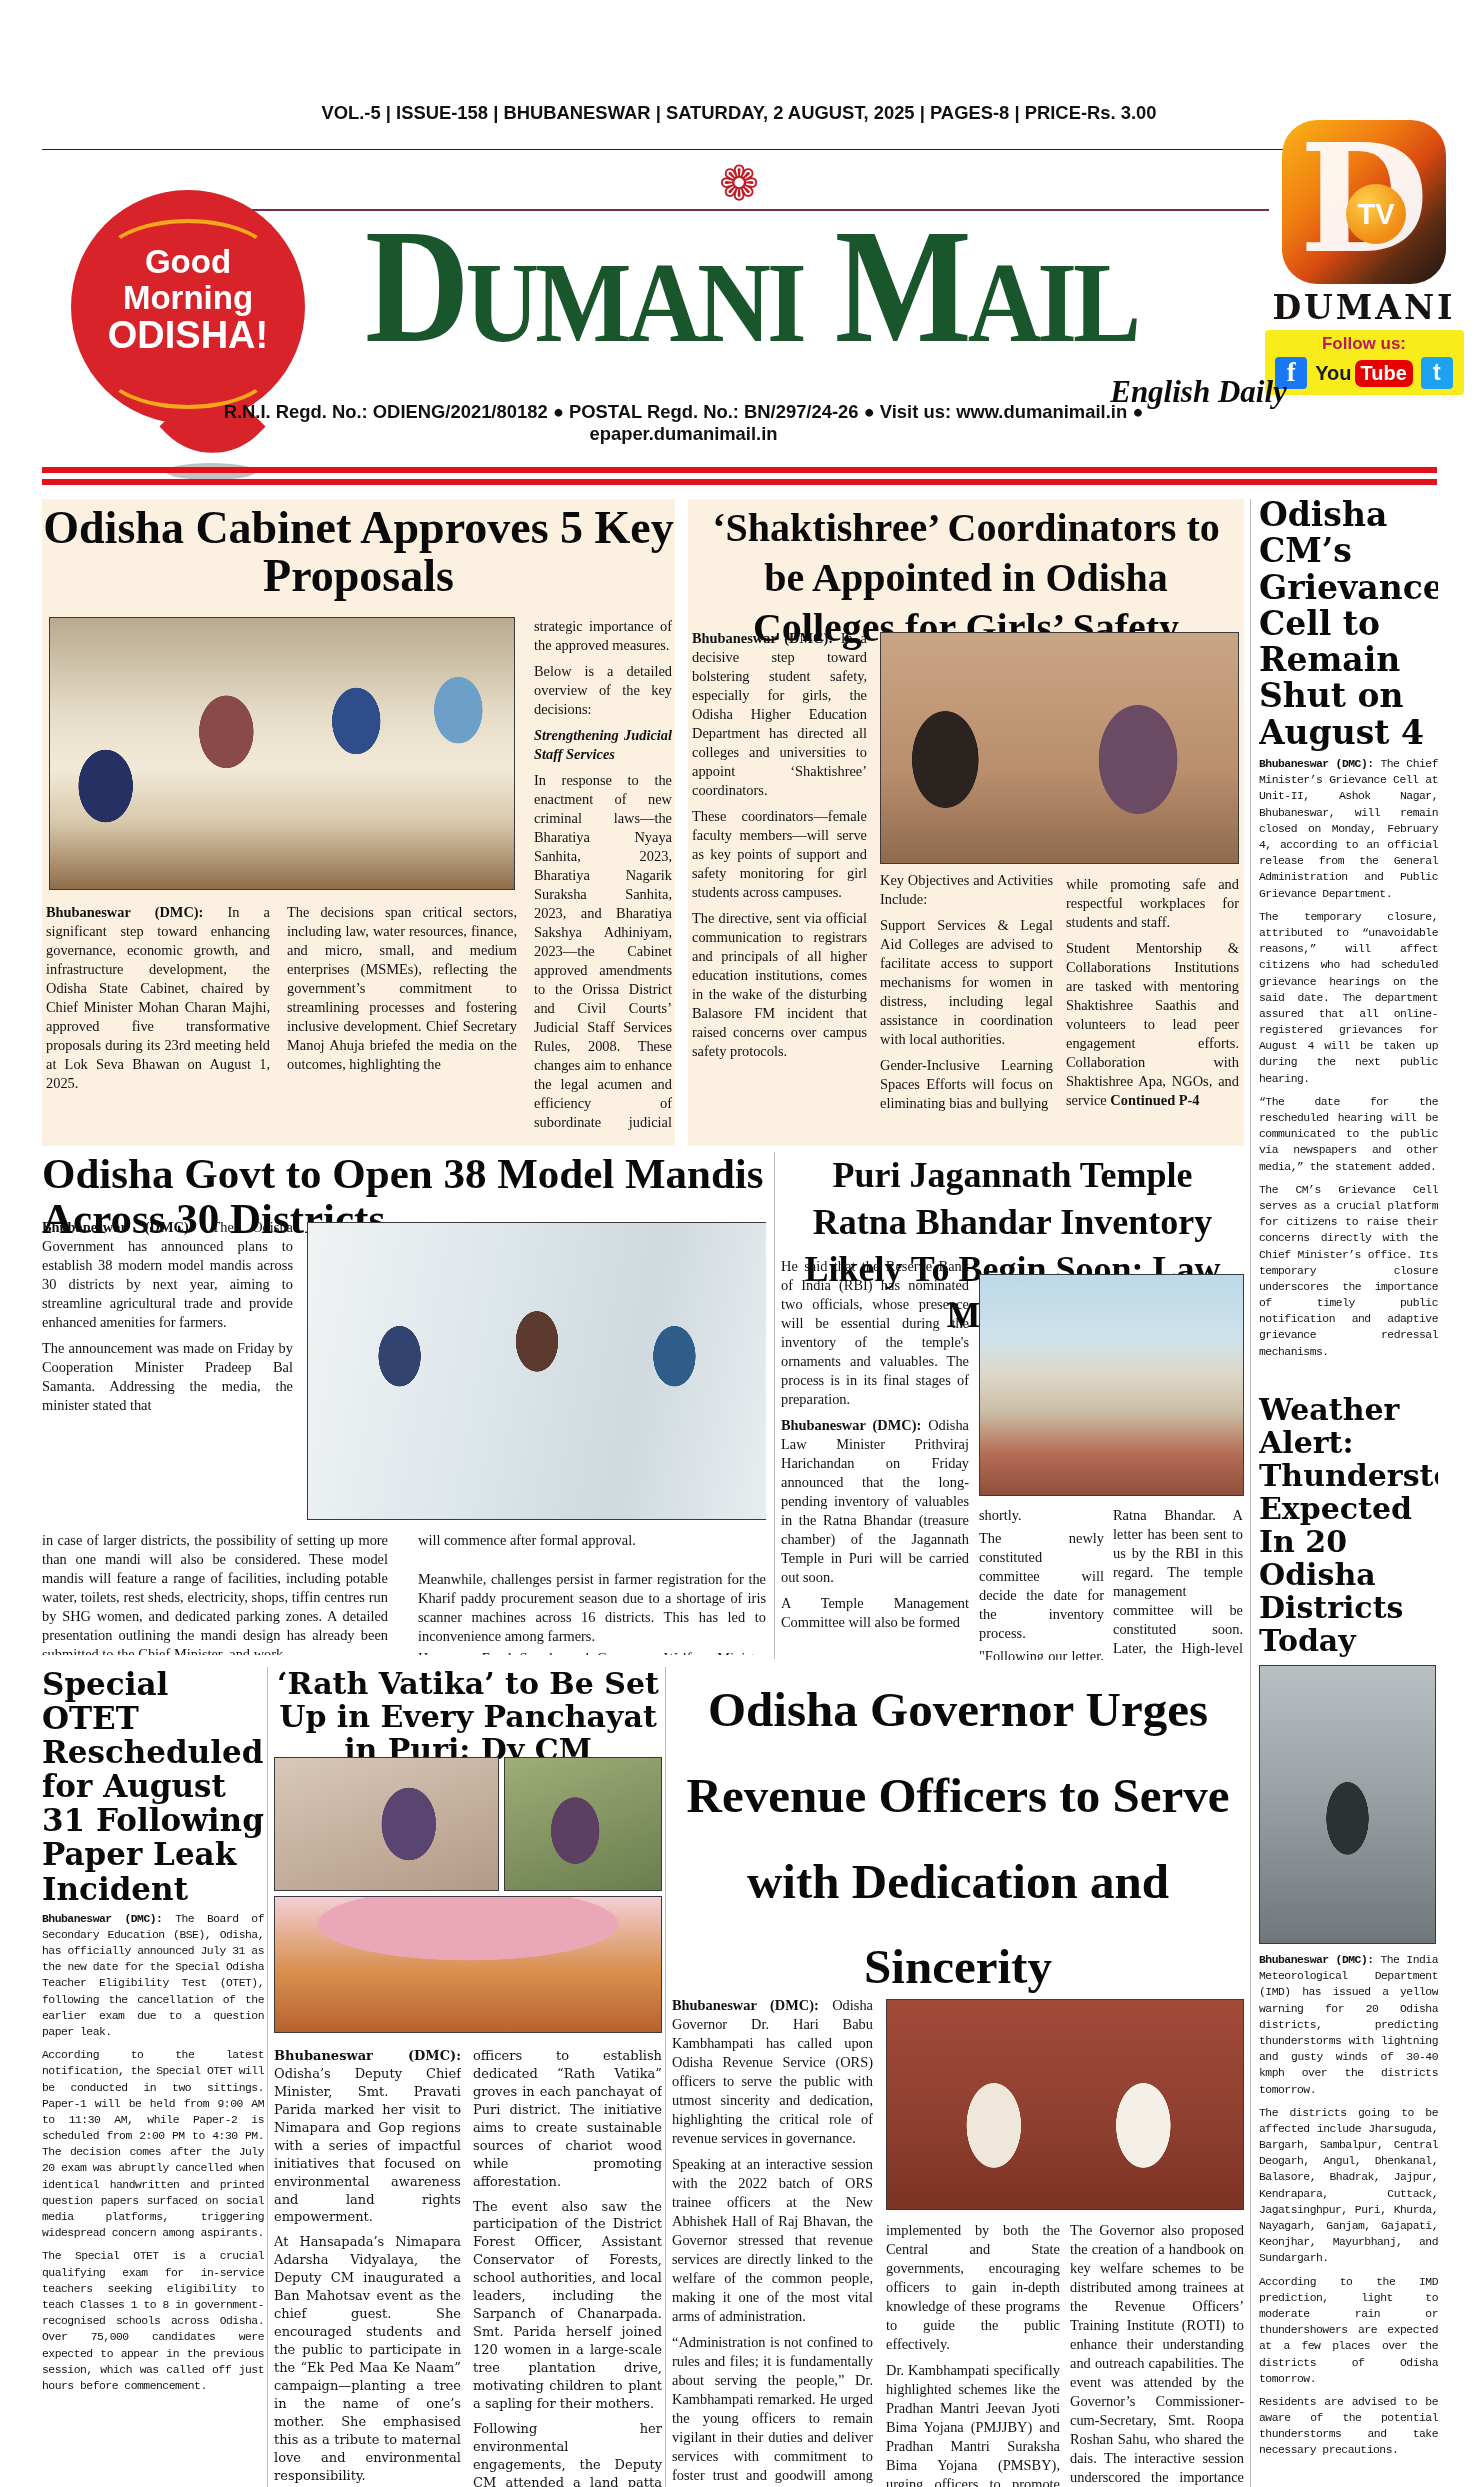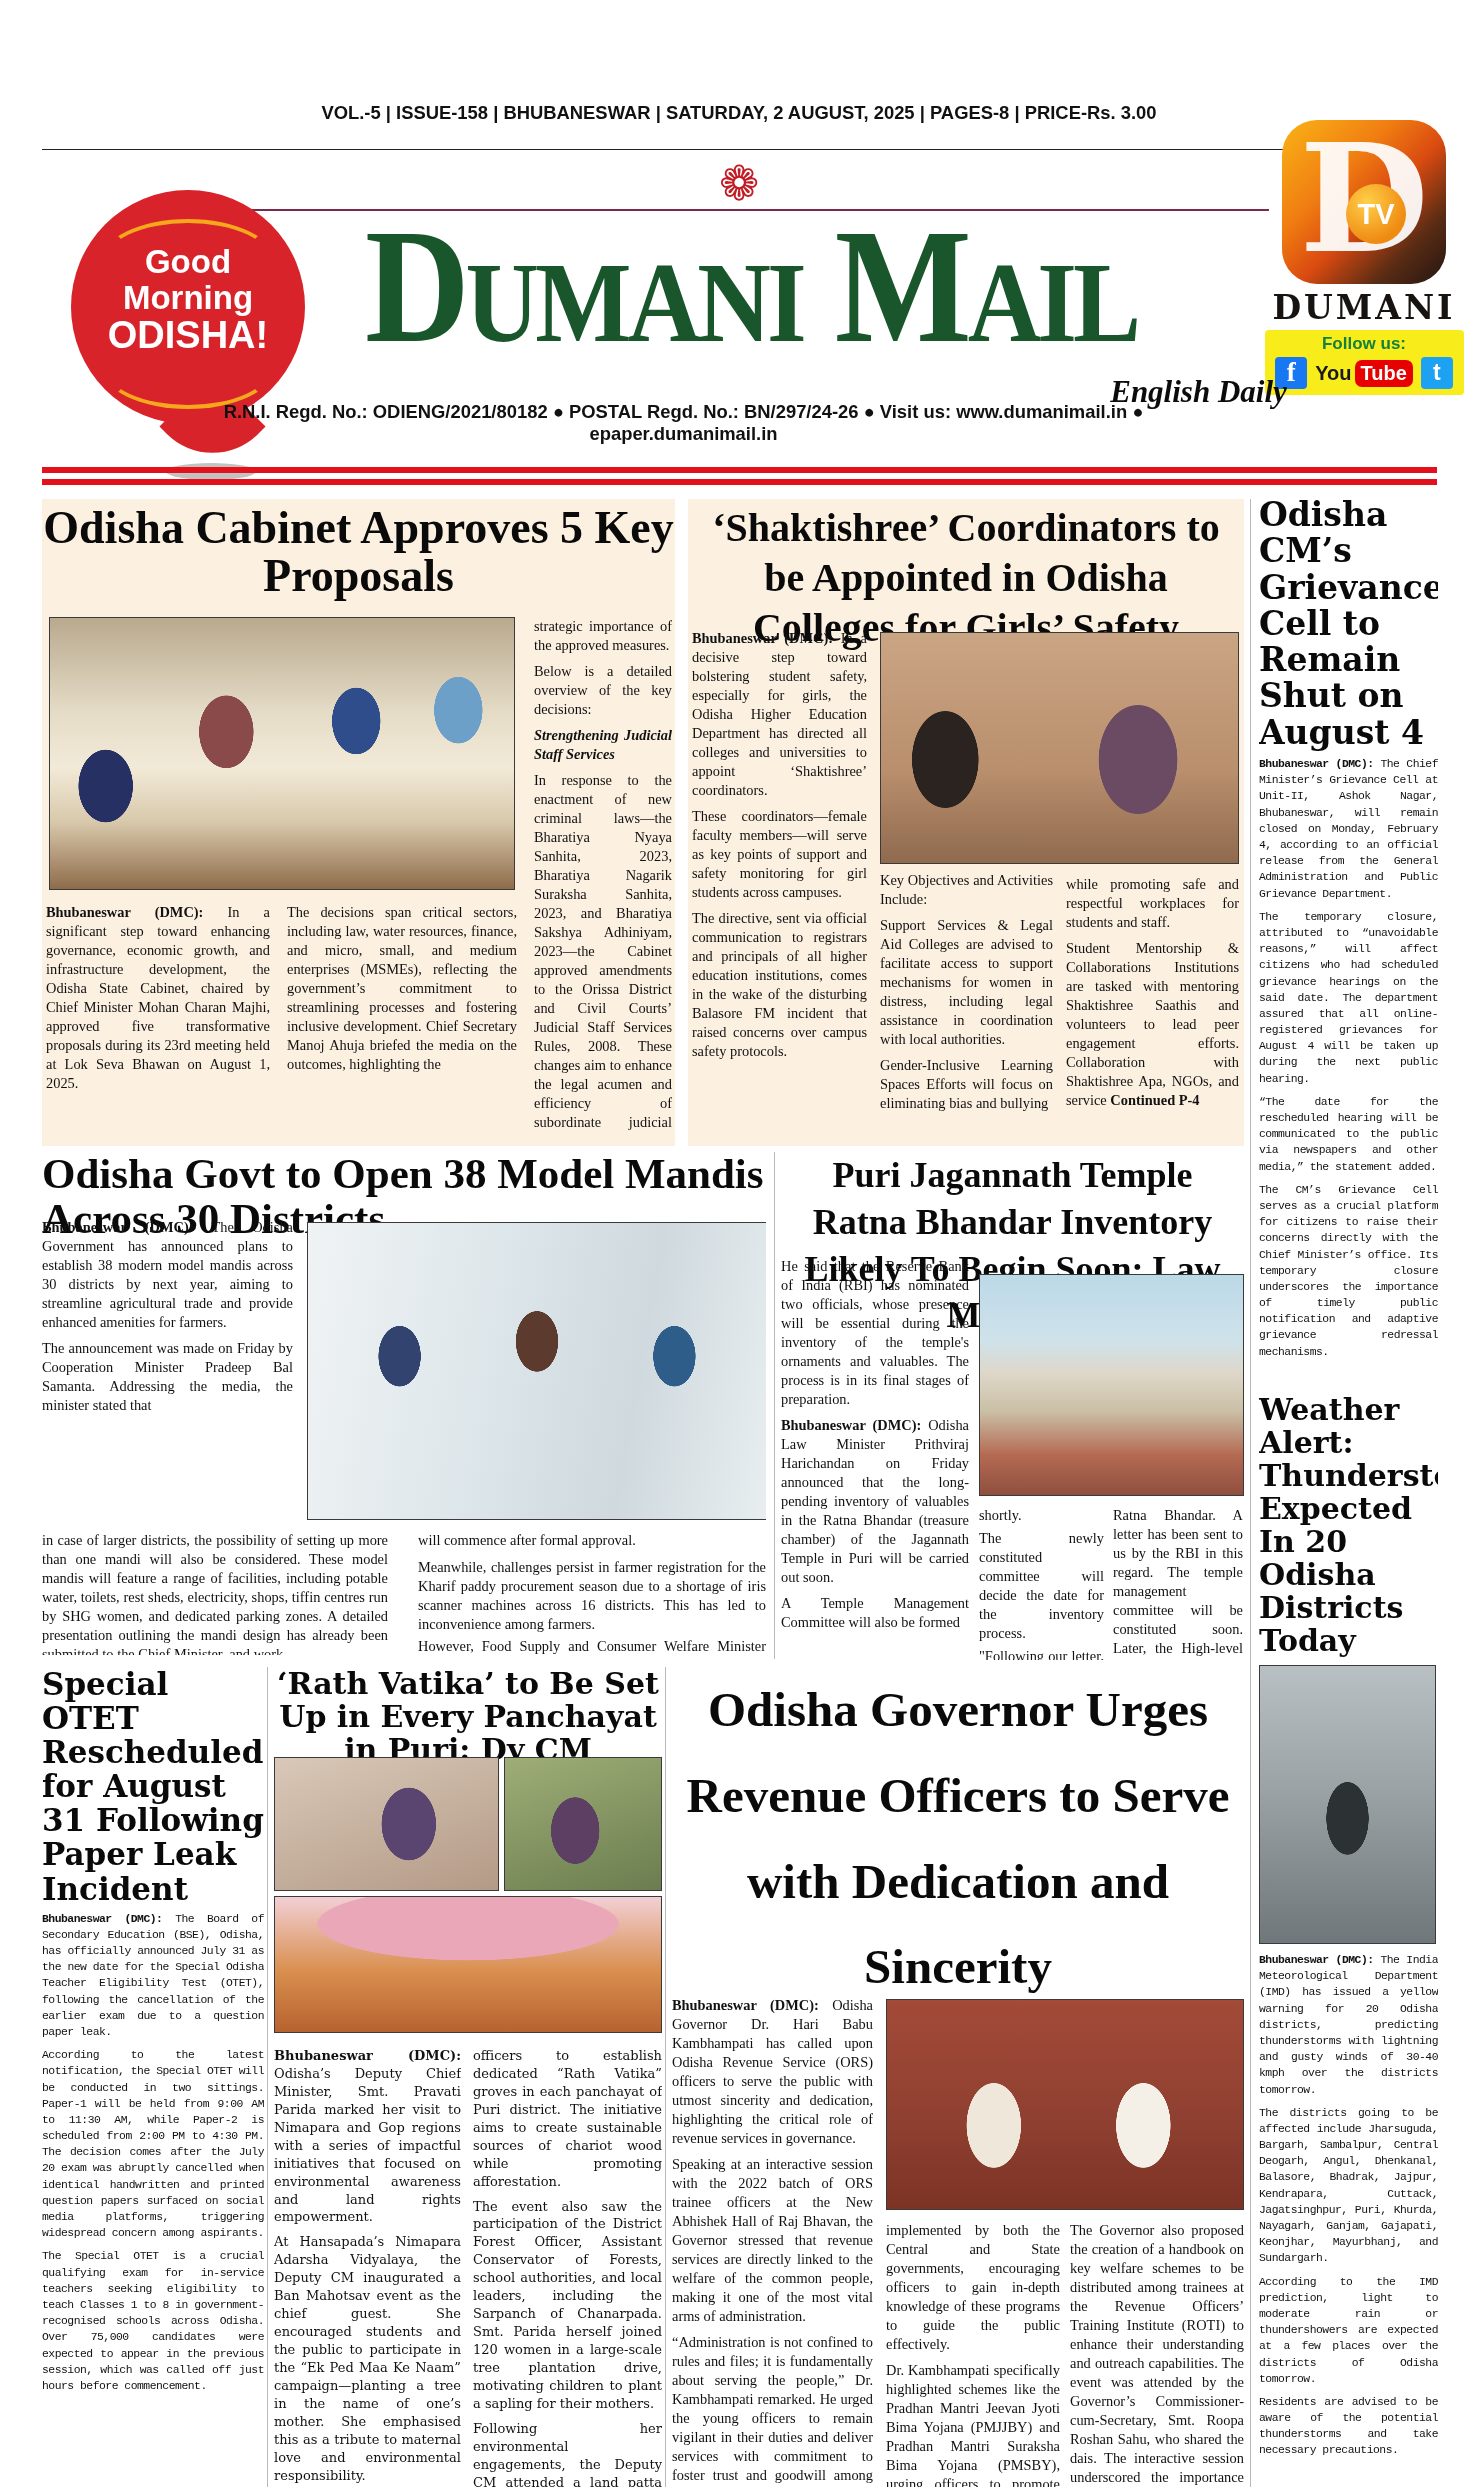--- a/index.html
+++ b/index.html
@@ -57,21 +57,21 @@
   #logo .dsq { position:relative; margin:0 auto; width:164px; height:164px; border-radius:35px;
     background:linear-gradient(135deg,#f9b416 0%,#f07d12 34%,#d94a10 55%,#5a2c14 78%,#241512 100%); }
   #logo .dsq .dglyph { position:absolute; left:0; top:-3px; width:164px; text-align:center; color:#ffffff;
     font-family:"DejaVu Serif", serif; font-weight:bold; font-size:149px; line-height:164px; opacity:.93; }
   #logo .tvc { position:absolute; left:64px; top:64px; width:60px; height:60px; border-radius:50%;
     background:radial-gradient(circle at 35% 30%,#ffcf49,#ef8b12 70%); color:#fff;
     font-family:"Liberation Sans", sans-serif; font-weight:bold; font-size:29px; line-height:60px; }
   #logo .brand { margin-top:4px; font-family:"DejaVu Serif", serif; font-weight:bold; font-size:33px;
     letter-spacing:3px; color:#171311; }
   #logo .follow { margin:3px auto 0; width:199px; background:#f8ec1b; border-radius:4px; padding:4px 5px 6px; }
-  #logo .follow .ftxt { font-family:"Liberation Sans", sans-serif; font-weight:bold; font-size:17px; color:#15803d; }
+  #logo .follow .ftxt { font-family:"Liberation Sans", sans-serif; font-weight:bold; font-size:17px; color:#be185d; }
   #logo .icons { display:flex; justify-content:center; align-items:center; gap:8px; margin-top:3px; }
   #logo .fb { width:32px; height:32px; background:#1877f2; border-radius:4px; color:#fff; font-weight:bold;
     font-family:"Liberation Serif", serif; font-size:27px; line-height:31px; }
   #logo .yt { display:flex; align-items:center; gap:3px; }
   #logo .yt .you { font-family:"Liberation Sans", sans-serif; font-weight:bold; font-size:20px; color:#1a1a1a; }
   #logo .yt .tube { background:#e60000; color:#fff; border-radius:7px; padding:2px 6px;
     font-family:"Liberation Sans", sans-serif; font-weight:bold; font-size:20px; }
   #logo .tw { width:32px; height:32px; background:#1da1f2; border-radius:4px; color:#fff;
     font-family:"Liberation Sans", sans-serif; font-weight:bold; font-size:23px; line-height:31px; }
 
@@ -212,21 +212,21 @@
     <div class="hl" style="font-size:43px;">Odisha Govt to Open 38 Model Mandis Across 30 Districts</div>
     <div class="abs serif-body clip" style="left:0; top:66px; width:251px; height:308px;">
       <p class="para"><b>Bhubaneswar (DMC):</b><span> The Odisha Government has announced plans to establish 38 modern model mandis across 30 districts by next year, aiming to streamline agricultural trade and provide enhanced amenities for farmers.</span></p>
       <p class="para"><span>The announcement was made on Friday by Cooperation Minister Pradeep Bal Samanta. Addressing the media, the minister stated that</span></p>
     </div>
     <div class="ph ph-mandis abs" style="left:265px; top:70px; width:460px; height:298px;"></div>
     <div class="abs serif-body clip" style="left:0; top:379px; width:346px; height:124px;">
       <p class="para"><span>in case of larger districts, the possibility of setting up more than one mandi will also be considered.</span> <span>These model mandis will feature a range of facilities, including potable water, toilets, rest sheds, electricity, shops, tiffin centres run by SHG women, and dedicated parking zones. A detailed presentation outlining the mandi design has already been submitted to the Chief Minister, and work</span></p>
     </div>
     <div class="abs serif-body clip" style="left:376px; top:379px; width:348px; height:124px;">
-      <p class="para" style="margin-bottom:8px;"><span>will commence after formal approval.</span></p>
+      <p class="para" style="margin-bottom:20px;"><span>will commence after formal approval.</span></p>
       <p class="para" style="margin-bottom:3px;"><span>Meanwhile, challenges persist in farmer registration for the Kharif paddy procurement season due to a shortage of iris scanner machines across 16 districts. This has led to inconvenience among farmers.</span></p>
       <p class="para"><span>However, Food Supply and Consumer Welfare Minister Krushna Chandra </span><b>Continued P-4</b></p>
     </div>
   </div>
 
   <div class="vrule" style="left:774px; top:1152px; height:507px;"></div>
   <div class="abs clip" style="left:781px; top:1152px; width:463px; height:508px;">
     <div class="hl center" style="font-size:36px; line-height:1.3;">Puri Jagannath Temple Ratna Bhandar Inventory Likely To Begin Soon: Law Minister</div>
     <div class="abs serif-body clip" style="left:0; top:105px; width:188px; height:403px; font-size:14px;">
       <p class="para"><span>He said that the Reserve Bank of India (RBI) has nominated two officials, whose presence will be essential during the inventory of the temple's ornaments and valuables. The process is in its final stages of preparation.</span></p>

